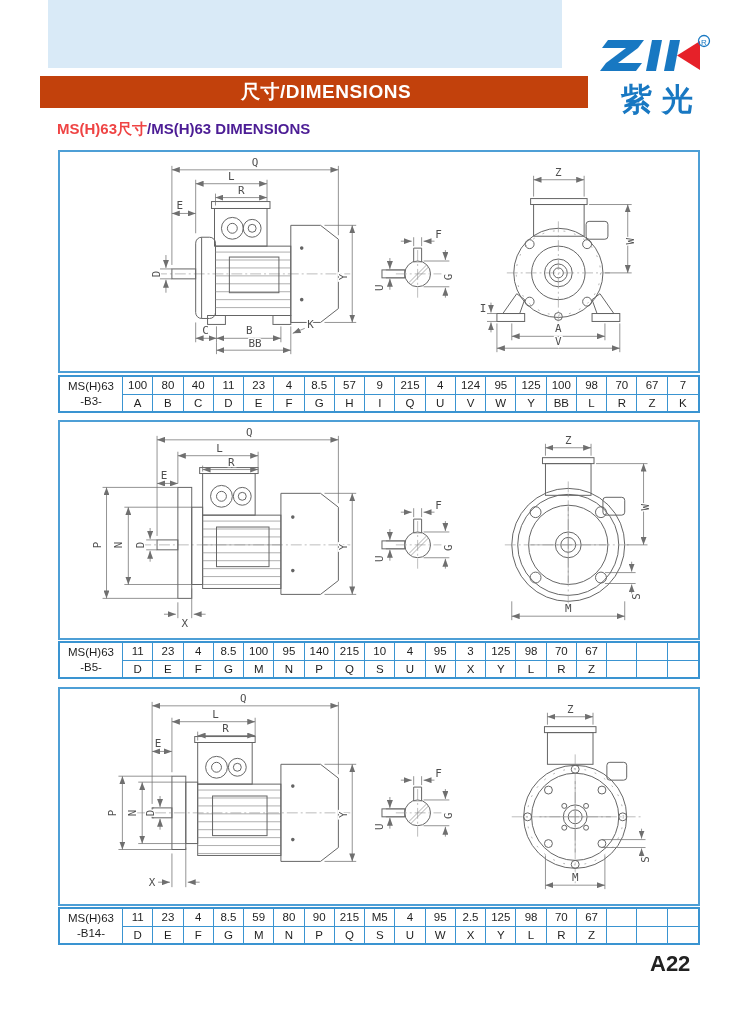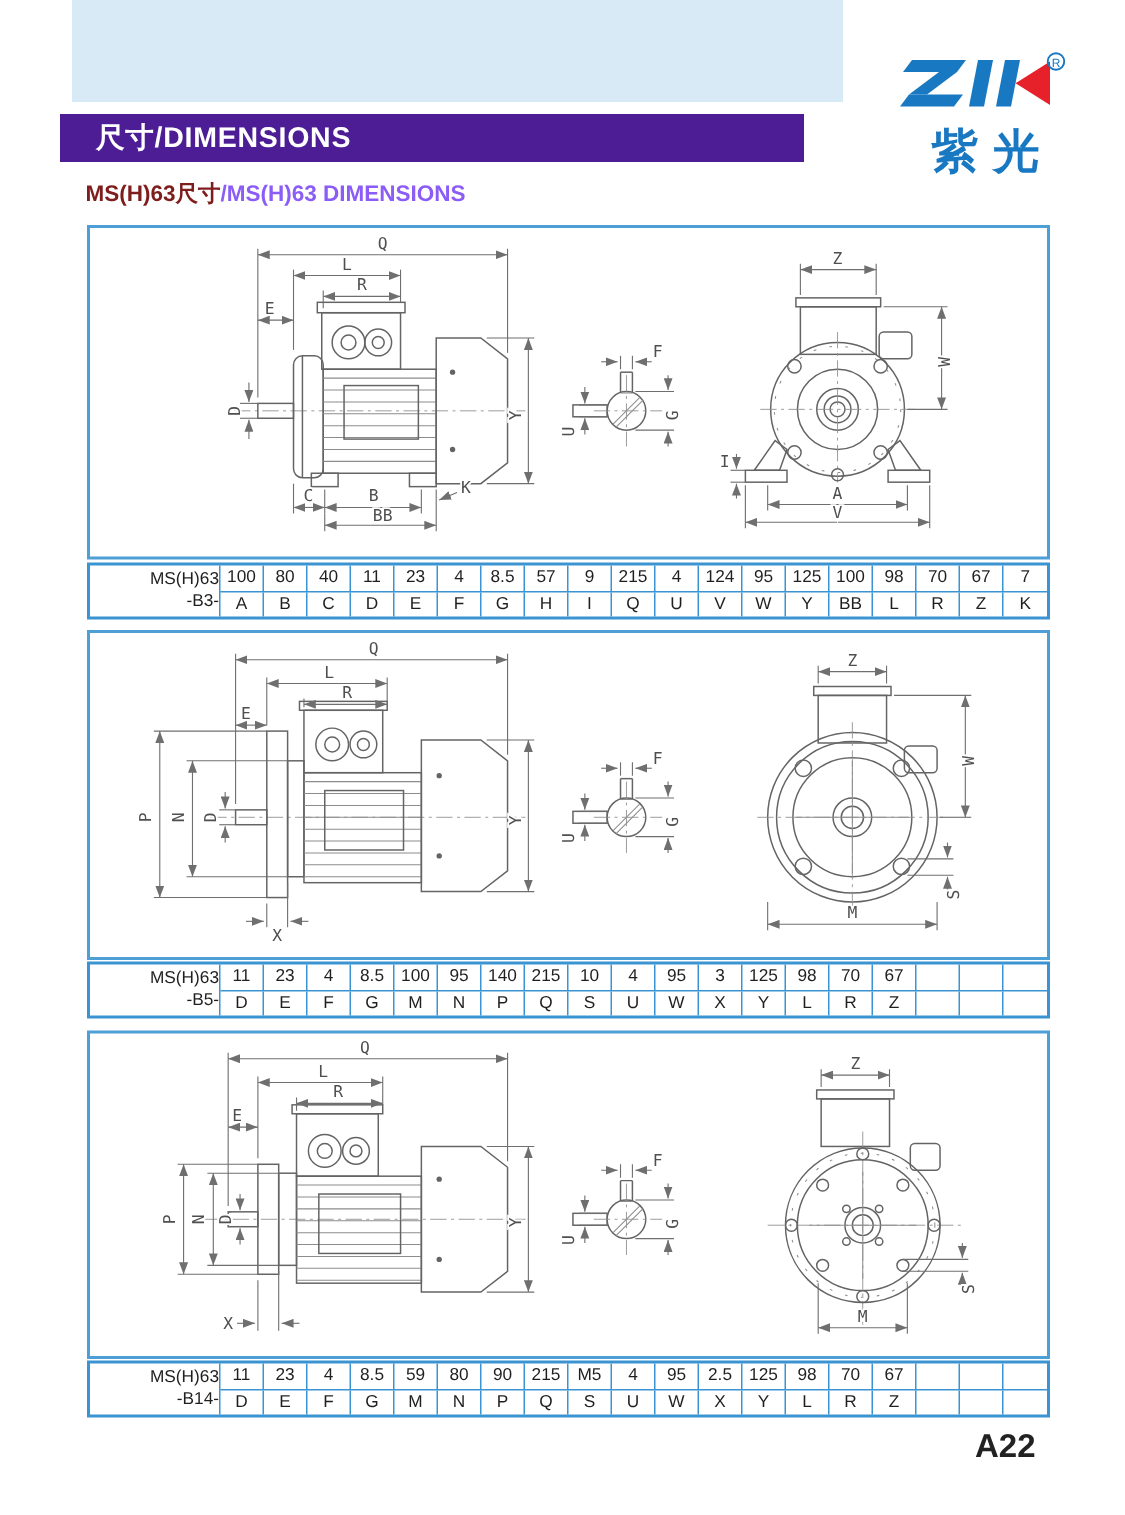--- a/index.html
+++ b/index.html
@@ -1,31 +1,31 @@
 <!DOCTYPE html>
 <html><head>
 <meta charset="utf-8">
 <style>
   html,body{margin:0;padding:0;background:#fff;}
   .page{position:relative;width:750px;height:1010px;background:#fff;overflow:hidden;
         font-family:"Liberation Sans",sans-serif;color:#1f1f1f;}
   .band{position:absolute;left:48px;top:0;width:514px;height:68px;background:#d9eaf7;}
-  .titlebar{position:absolute;left:40px;top:76px;width:496px;height:32px;background:#4c1d95;
-            display:flex;align-items:center;}
+  .titlebar{position:absolute;left:40px;top:76px;width:548px;height:32px;background:#c2410c;
+            display:flex;align-items:center;justify-content:center;}
   .titlebar span{color:#fff;font-weight:bold;font-size:19px;padding-left:24px;letter-spacing:.5px;}
   .logo{position:absolute;left:598px;top:34px;width:120px;}
   .logo-cn{font-size:31px;font-weight:bold;color:#1878c2;letter-spacing:10px;margin-top:1px;margin-left:8px;text-align:center;}
   .subtitle{position:absolute;left:57px;top:120px;font-size:15px;font-weight:bold;}
-  .subtitle .cn{color:#7f1d1d;}
-  .subtitle .en{color:#8b5cf6;text-align:right;}
+  .subtitle .cn{color:#ef4444;}
+  .subtitle .en{color:#4c1d95;text-align:right;}
   .dbox{position:absolute;left:58px;width:642px;border:2px solid #4d9fd6;box-sizing:border-box;background:#fff;}
   .dimtable{position:absolute;left:58px;width:642px;display:flex;border:2px solid #3a94d1;
             box-sizing:border-box;background:#fff;}
   .tlabel{flex:0 0 62px;border-right:1px solid #3a94d1;display:flex;flex-direction:column;
-          align-items:flex-end;justify-content:center;font-size:11.5px;line-height:1.3;margin-left:24px;}
+          align-items:center;justify-content:center;font-size:11.5px;line-height:1.3;}
   .tgrid{flex:1;display:flex;flex-direction:column;text-align:center;}
   .trow{display:grid;grid-template-columns:repeat(19,1fr);height:17px;}
   .trow.vals{border-bottom:1px solid #3a94d1;}
   .tcell{border-right:1px solid #3a94d1;display:flex;align-items:center;justify-content:center;
          font-size:11.5px;overflow:hidden;}
   .tcell:last-child{border-right:none;}
   .pagenum{position:absolute;left:650px;top:951px;font-size:22px;font-weight:bold;color:#222;}
   svg .g{stroke:#646464;stroke-width:1;fill:none;}
   svg .f{stroke:#8c8c8c;stroke-width:.7;fill:none;}
   svg .d{stroke:#6f6f6f;stroke-width:.75;fill:none;}

